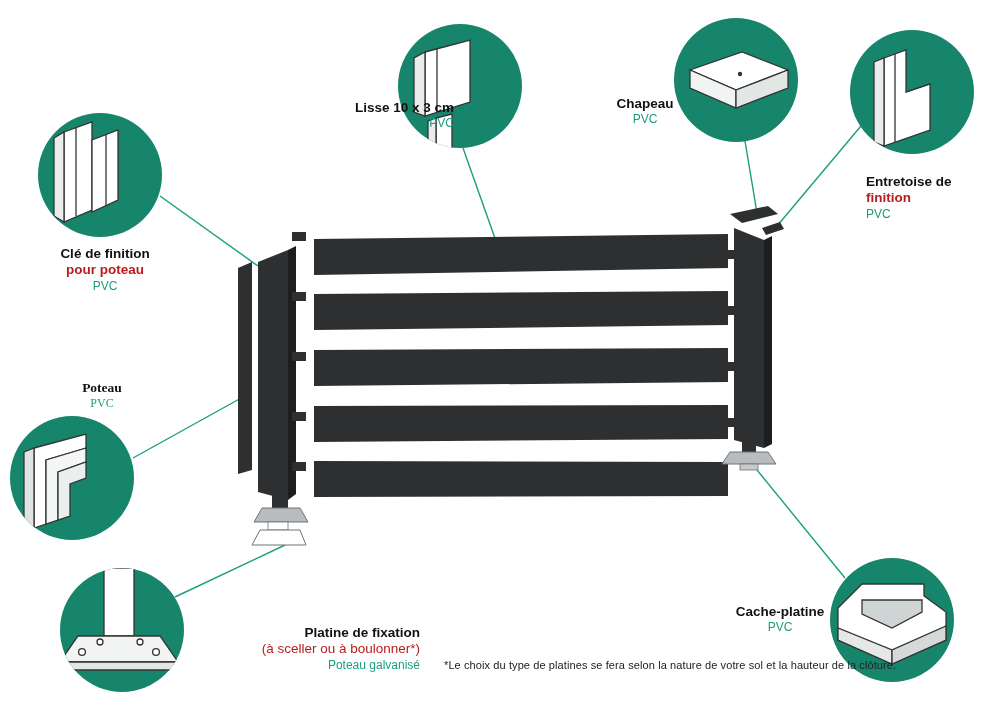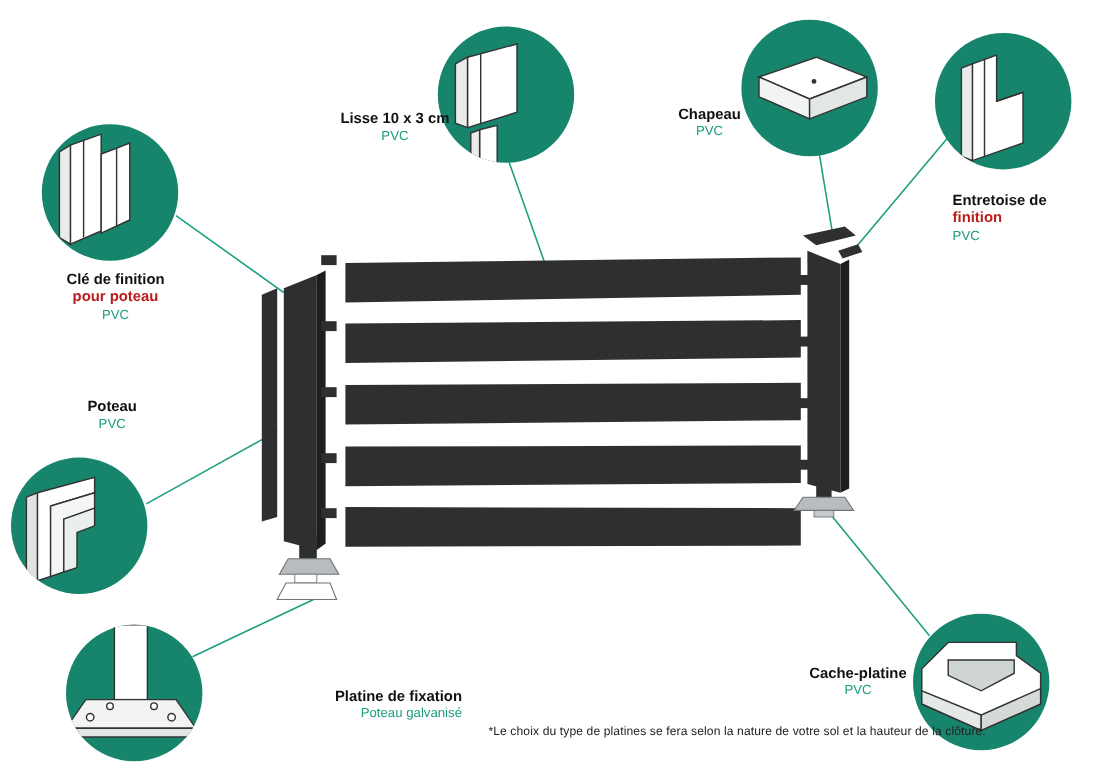--- a/index.html
+++ b/index.html
@@ -207,21 +207,21 @@
       <circle cx="892" cy="620" r="62" fill="#17846c"></circle>
       <g clip-path="url(#clipCache)" stroke="#333333" stroke-width="1.3" fill="#ffffff">
         <polygon points="862,584 924,584 924,596 946,612 946,640 892,664 838,640 838,608"></polygon>
         <polygon points="862,600 922,600 922,612 892,628 862,614" fill="#cfd5d4"></polygon>
         <polygon points="838,640 892,664 892,650 838,628" fill="#e4e8e7"></polygon>
         <polygon points="892,664 946,640 946,626 892,650" fill="#d5dad9"></polygon>
       </g>
     </g>
   </svg>
 
-  <div class="label center" style="left:264px; top:100px; width:190px;">
+  <div class="label center" style="left:264px; top:100px; width:190px;text-align:right;">
     <span class="main">Lisse 10 x 3 cm</span>
     <span class="mat">PVC</span>
   </div>
 
   <div class="label center" style="left:570px; top:96px; width:150px;">
     <span class="main">Chapeau</span>
     <span class="mat">PVC</span>
   </div>
 
   <div class="label" style="left:866px; top:174px; width:130px;">
@@ -229,27 +229,28 @@
     <span class="sub">finition</span>
     <span class="mat">PVC</span>
   </div>
 
   <div class="label center" style="left:10px; top:246px; width:190px;text-align:center;">
     <span class="main">Clé de finition</span>
     <span class="sub">pour poteau</span>
     <span class="mat">PVC</span>
   </div>
 
-  <div class="label center" style="left:22px; top:362px; width:160px;">
+  <div class="label center" style="left:22px; top:380px; width:160px;font-family:Liberation Serif, serif;">
     <span class="main">Poteau</span>
     <span class="mat">PVC</span>
   </div>
 
   <div class="label" style="left:190px; top:625px; width:230px;text-align:right;">
     <span class="main">Platine de fixation</span>
+    <span class="sub" style="font-weight:normal;">(à sceller ou à boulonner*)</span>
     <span class="mat">Poteau galvanisé</span>
   </div>
 
   <div class="label center" style="left:690px; top:604px; width:180px;">
     <span class="main">Cache-platine</span>
     <span class="mat">PVC</span>
   </div>
 
   <div class="footnote">*Le choix du type de platines se fera selon la nature de votre sol et la hauteur de la clôture.</div>
 

